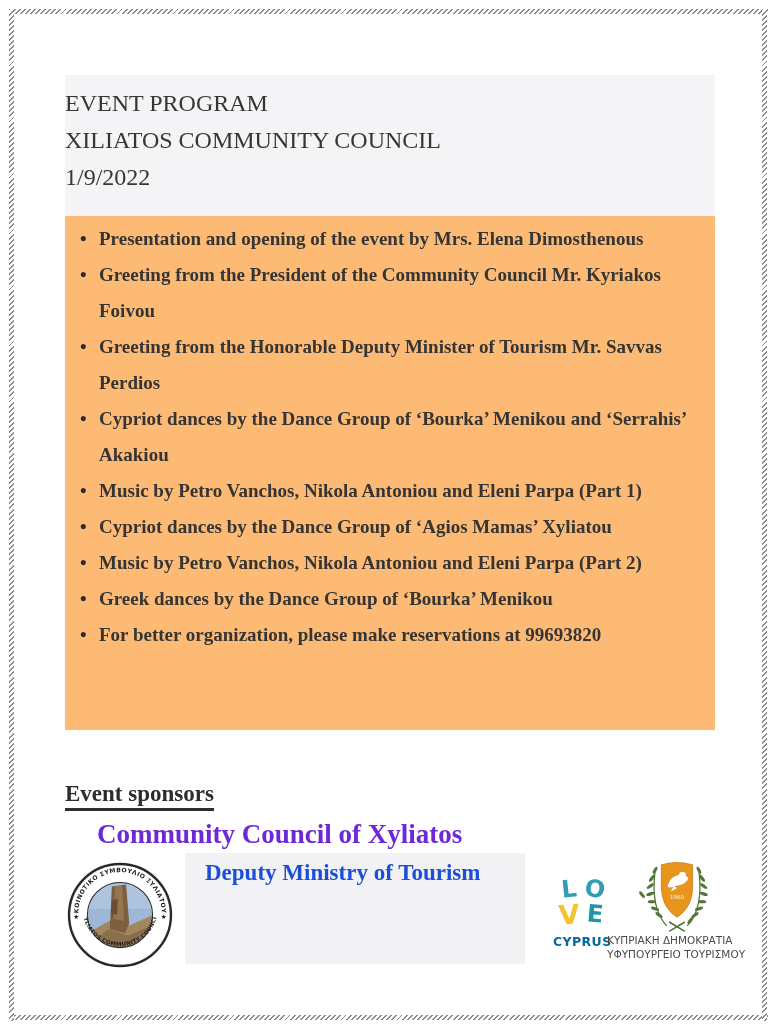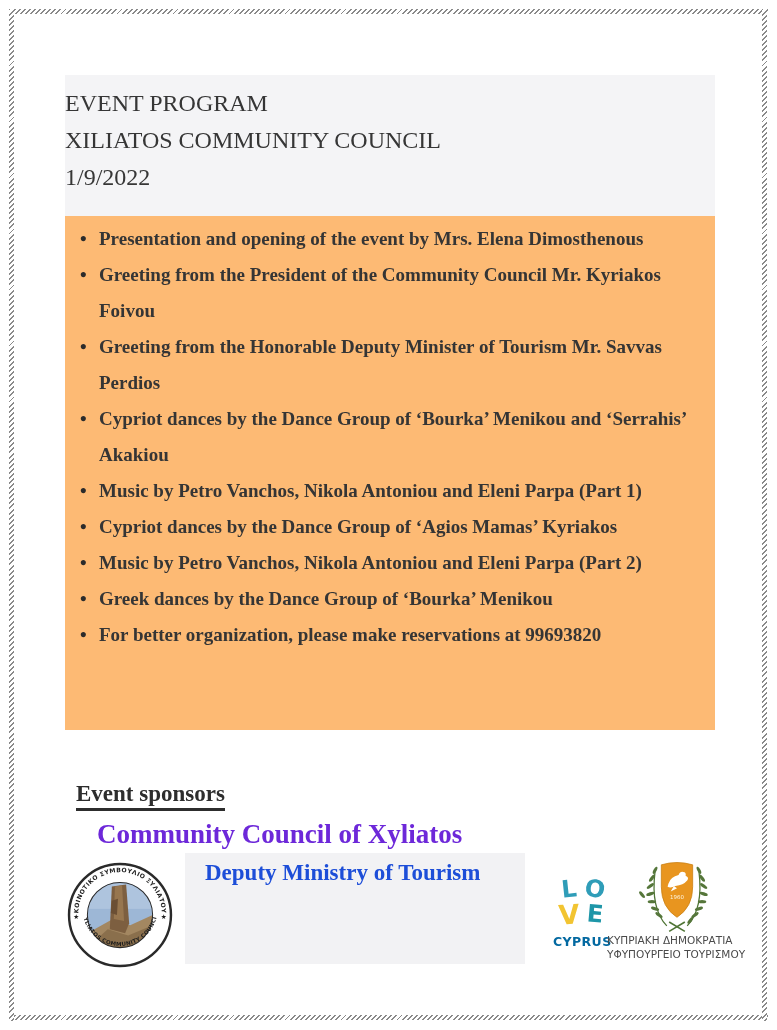--- a/index.html
+++ b/index.html
@@ -28,21 +28,21 @@
   .list-block {
     position:absolute; left:65px; top:216px; width:650px; height:514px;
     background:#fdba74; box-sizing:border-box; padding:5px 16px 0 12px;font-weight:bold;
   }
   .list-block ul { margin:0; padding:0; list-style:none; font-size:19px; line-height:36px; color:#353535; }
   .list-block li { position:relative; padding-left:22px; }
   .list-block li::before { content:"\2022"; position:absolute; left:3px; top:0; color:#2b2b2b; }
 
   
   .sponsors-heading {
-    position:absolute; left:65px; top:781px; font-size:23px; font-weight:bold; color:#2d2d2d;margin-left:11px;
+    position:absolute; left:65px; top:781px; font-size:23px; font-weight:bold; color:#2d2d2d;
   }
   .sponsors-heading span { display:inline-block; border-bottom:3px solid #2d2d2d; padding-bottom:1px; }
   .sponsor-1 { position:absolute; left:65px; top:819px; font-size:27px; font-weight:bold; color:#6d28d9;margin-left:32px; }
   .ministry-band { position:absolute; left:185px; top:853px; width:340px; height:111px; background:#f2f2f4; }
   .sponsor-2 { padding:7px 0 0 20px; font-size:23px; font-weight:bold; color:#1d4ed8; }
 
   
   .seal { position:absolute; left:67px; top:862px; width:106px; height:106px; }
 
   
@@ -77,21 +77,21 @@
   <div>1/9/2022</div>
 </div>
 
 <div class="list-block">
   <ul>
     <li><span>Presentation and opening of the event by Mrs. Elena Dimosthenous</span></li>
     <li><span>Greeting from the President of the Community Council Mr. Kyriakos Foivou</span></li>
     <li><span>Greeting from the Honorable Deputy Minister of Tourism Mr. Savvas Perdios</span></li>
     <li><span>Cypriot dances by the Dance Group of ‘Bourka’ Menikou and ‘Serrahis’ Akakiou</span></li>
     <li><span>Music by Petro Vanchos, Nikola Antoniou and Eleni Parpa (Part 1)</span></li>
-    <li><span>Cypriot dances by the Dance Group of ‘Agios Mamas’ Kyriakos</span></li>
+    <li><span>Cypriot dances by the Dance Group of ‘Agios Mamas’ Xyliatou</span></li>
     <li><span>Music by Petro Vanchos, Nikola Antoniou and Eleni Parpa (Part 2)</span></li>
     <li><span>Greek dances by the Dance Group of ‘Bourka’ Menikou</span></li>
     <li><span>For better organization, please make reservations at 99693820</span></li>
   </ul>
 </div>
 
 <div class="sponsors-heading">
   <span>Event sponsors</span>
 </div>
 <div class="sponsor-1">Community Council of Xyliatos</div>

